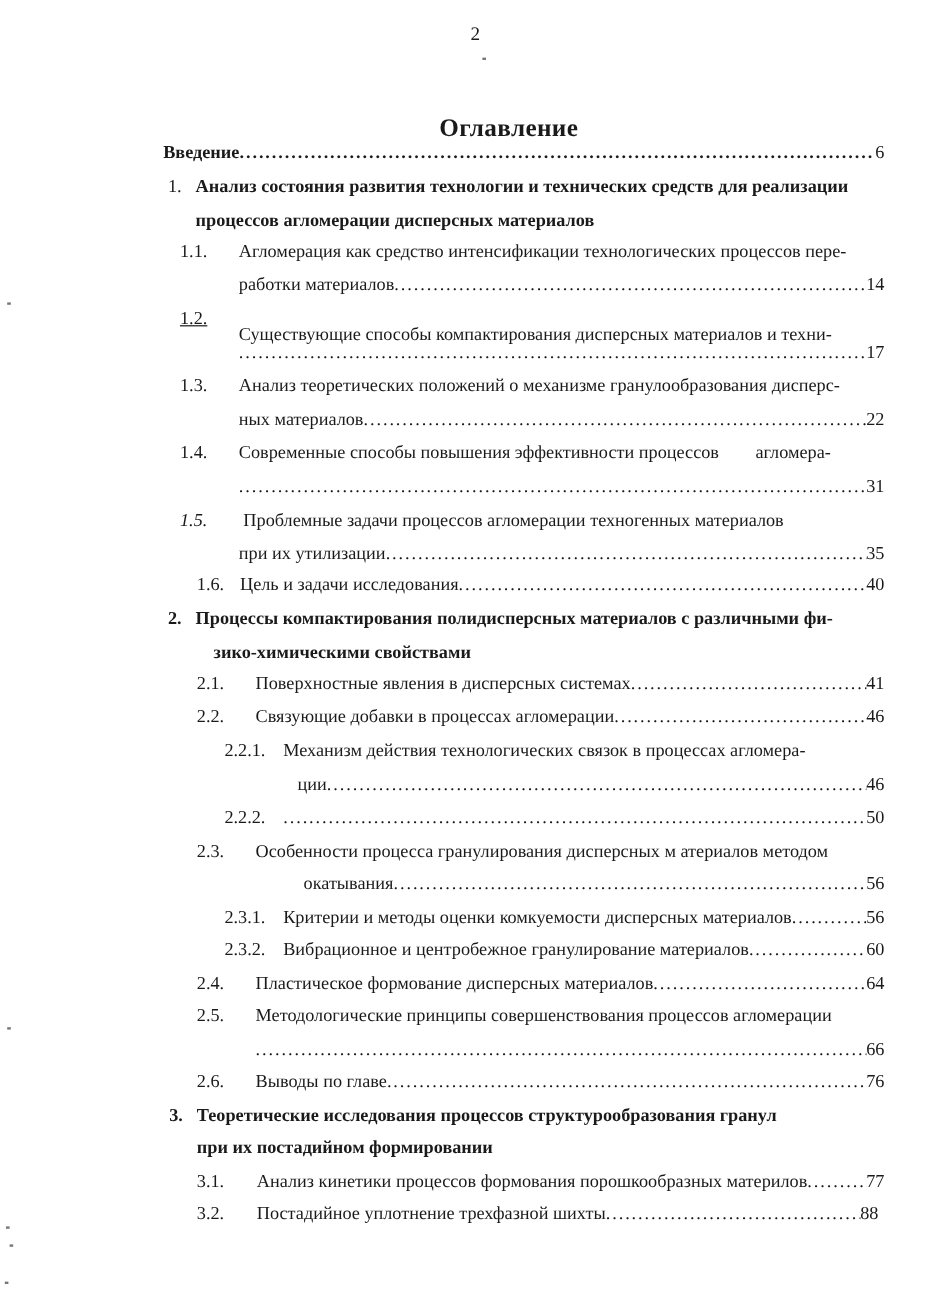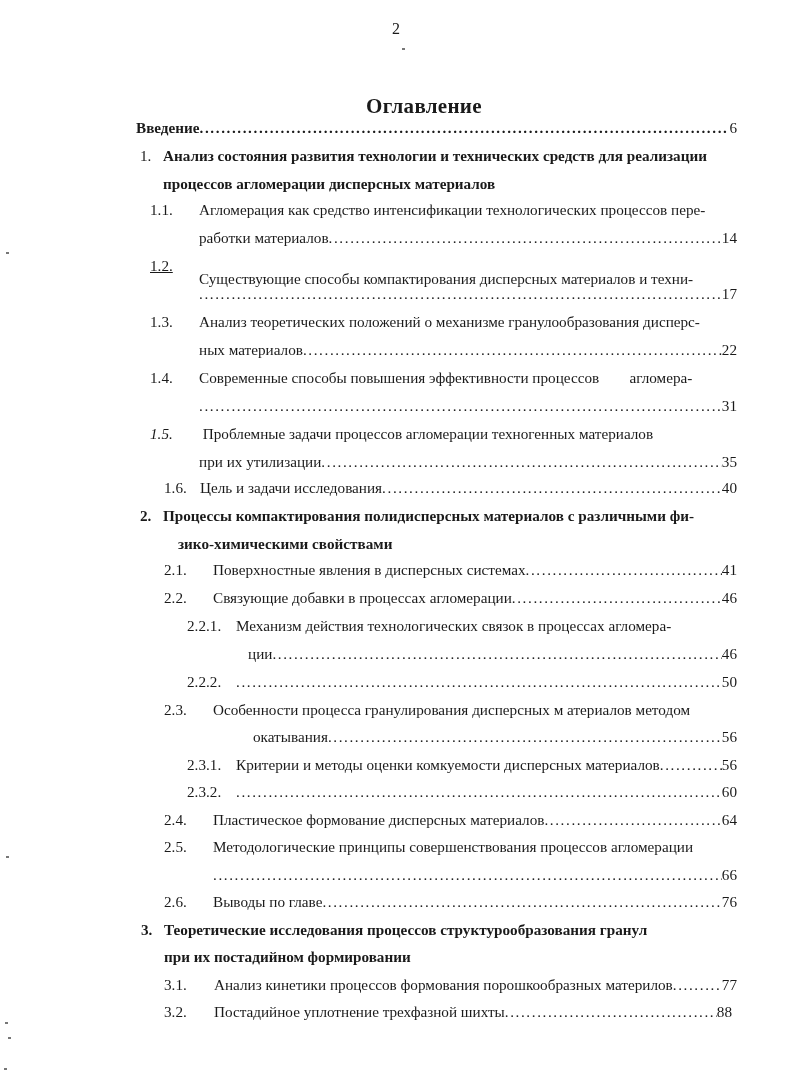--- a/index.html
+++ b/index.html
@@ -149,20 +149,21 @@
 
 <div class="num" style="top:755px;left:187px;">2.3.1.</div>
 <div class="leader" style="top:755px;left:236px;">
   <span class="txt">Критерии и методы оценки комкуемости дисперсных материалов</span>
   <span class="dots"></span>
   <span class="pg">56</span>
 </div>
 
 <div class="num" style="top:782px;left:187px;">2.3.2.</div>
 <div class="leader" style="top:782px;left:236px;">
+  <span class="txt">Вибрационное и центробежное гранулирование материалов</span>
   <span class="dots"></span>
   <span class="pg">60</span>
 </div>
 
 <div class="num" style="top:810px;left:164px;">2.4.</div>
 <div class="leader" style="top:810px;left:213px;">
   <span class="txt">Пластическое формование дисперсных материалов</span>
   <span class="dots"></span>
   <span class="pg">64</span>
 </div>

